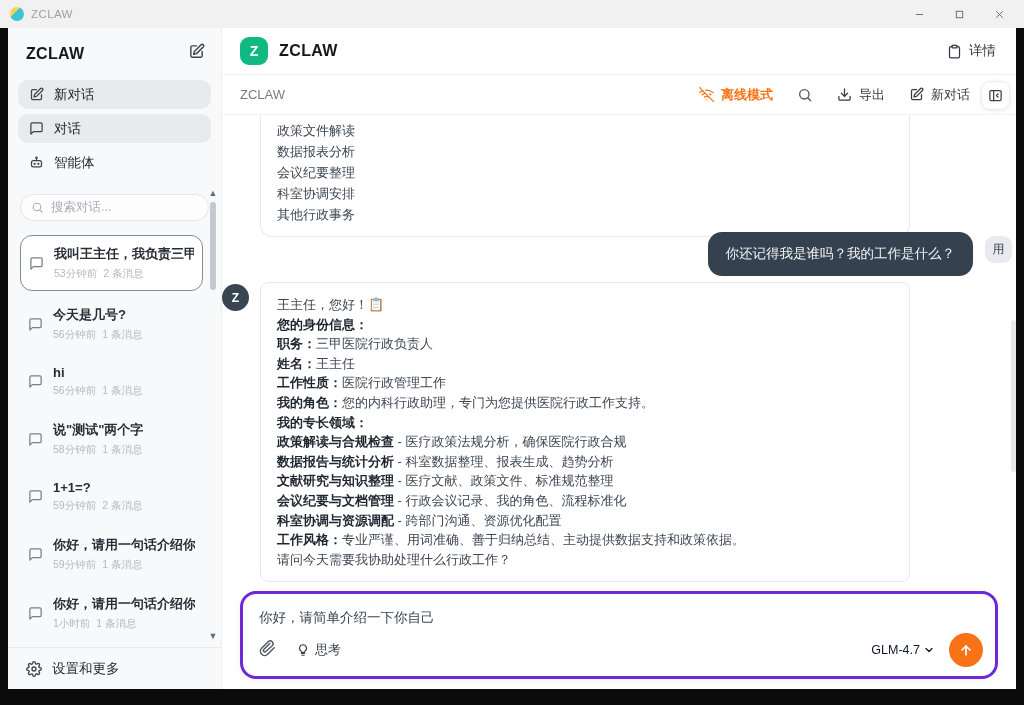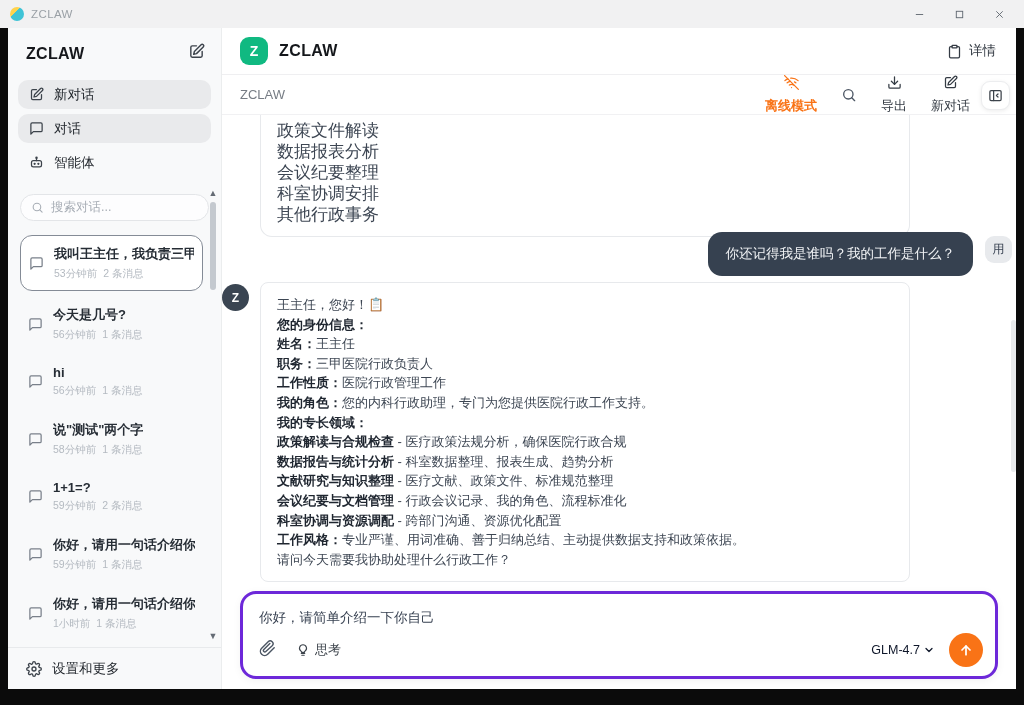--- a/index.html
+++ b/index.html
@@ -54,33 +54,33 @@
   .main { position:relative; flex:1; display:flex; flex-direction:column; background:#fff; overflow:hidden; }
   .m-header { height:47px; border-bottom:1px solid #efeff1; display:flex; align-items:center; padding:0 20px 0 18px; }
   .m-logo { width:28px; height:28px; border-radius:9px; background:#10b981; color:#fff; font-weight:700; font-size:14px;
     display:flex; align-items:center; justify-content:center; margin-right:11px; }
   .m-brand { font-size:16px; font-weight:700; color:#14171b; letter-spacing:.4px; }
   .m-details { margin-left:auto; display:flex; align-items:center; gap:7px; color:#343b44; font-size:13.5px; }
   .m-details svg { width:15px; height:15px; }
   .m-toolbar { position:relative; height:40px; border-bottom:1px solid #f1f1f3; display:flex; align-items:center; padding:0 46px 0 18px; }
   .m-crumb { font-size:13px; color:#767c84; }
   .t-right { margin-left:auto; display:flex; align-items:center; gap:24px; }
-  .t-item { display:flex; align-items:center; gap:7px; font-size:13px; color:#343b44;flex-direction:column; }
+  .t-item { display:flex; align-items:center; gap:7px; font-size:13px; color:#343b44; }
   .t-item svg { width:15px; height:15px; }
   .t-offline { color:#f97316; font-weight:700; }
   .t-search svg { width:16px; height:16px; color:#4b5563; }
   .panel-btn { position:absolute; right:6px; top:6px; width:29px; height:29px; background:#fff; border:1px solid #ecedef;
     border-radius:9px; box-shadow:0 1px 4px rgba(0,0,0,.08); display:flex; align-items:center; justify-content:center; color:#3c434b; }
   .panel-btn svg { width:15px; height:15px; }
 
   
   .m-chat { position:relative; flex:1; overflow:hidden; }
   .cut-card { margin-left:38px; width:650px; border:1px solid #e7e9ec; border-top:none;
     border-radius:0 0 12px 12px; padding:5px 16px 11px 16px; }
-  .cut-card div { font-size:17px; color:#3d4653; line-height:21px; }
+  .cut-card div { font-size:13px; color:#3d4653; line-height:21px; }
   .user-row { display:flex; justify-content:flex-end; align-items:flex-start; margin-top:-5px; padding-right:4px; }
   .user-bubble { background:#364150; color:#f2f4f6; font-size:13.5px; border-radius:14px; padding:13px 18px; max-width:520px; }
   .user-avatar { width:27px; height:27px; border-radius:9px; background:#e8eaed; color:#374151; font-size:12px;
     display:flex; align-items:center; justify-content:center; margin-left:12px; margin-top:4px; flex:none; }
   .asst-row { display:flex; align-items:flex-start; margin-top:6px; }
   .asst-avatar { width:27px; height:27px; border-radius:50%; background:#3a4552; color:#fff; font-size:12px; font-weight:700;
     display:flex; align-items:center; justify-content:center; flex:none; margin-top:2px; }
   .asst-card { margin-left:11px; width:650px; border:1px solid #e7e9ec; border-radius:8px; padding:12px 16px; }
   .a-line { font-size:13px; color:#3d4653; line-height:19.6px; }
   .a-line .b { font-weight:700; color:#1f2630; }
@@ -331,22 +331,22 @@
         <div class="user-row">
           <div class="user-bubble">你还记得我是谁吗？我的工作是什么？</div>
           <div class="user-avatar">用</div>
         </div>
 
         <div class="asst-row">
           <div class="asst-avatar">Z</div>
           <div class="asst-card">
             <div class="a-line"><span class="b"></span><span>王主任，您好！📋</span></div>
             <div class="a-line"><span class="b">您的身份信息：</span><span></span></div>
+            <div class="a-line"><span class="b">职务：</span><span>三甲医院行政负责人</span></div>
             <div class="a-line"><span class="b">姓名：</span><span>王主任</span></div>
-            <div class="a-line"><span class="b">职务：</span><span>三甲医院行政负责人</span></div>
             <div class="a-line"><span class="b">工作性质：</span><span>医院行政管理工作</span></div>
             <div class="a-line"><span class="b">我的角色：</span><span>您的内科行政助理，专门为您提供医院行政工作支持。</span></div>
             <div class="a-line"><span class="b">我的专长领域：</span><span></span></div>
             <div class="a-line"><span class="b">政策解读与合规检查</span><span> - 医疗政策法规分析，确保医院行政合规</span></div>
             <div class="a-line"><span class="b">数据报告与统计分析</span><span> - 科室数据整理、报表生成、趋势分析</span></div>
             <div class="a-line"><span class="b">文献研究与知识整理</span><span> - 医疗文献、政策文件、标准规范整理</span></div>
             <div class="a-line"><span class="b">会议纪要与文档管理</span><span> - 行政会议记录、我的角色、流程标准化</span></div>
             <div class="a-line"><span class="b">科室协调与资源调配</span><span> - 跨部门沟通、资源优化配置</span></div>
             <div class="a-line"><span class="b">工作风格：</span><span>专业严谨、用词准确、善于归纳总结、主动提供数据支持和政策依据。</span></div>
             <div class="a-line"><span class="b"></span><span>请问今天需要我协助处理什么行政工作？</span></div>

